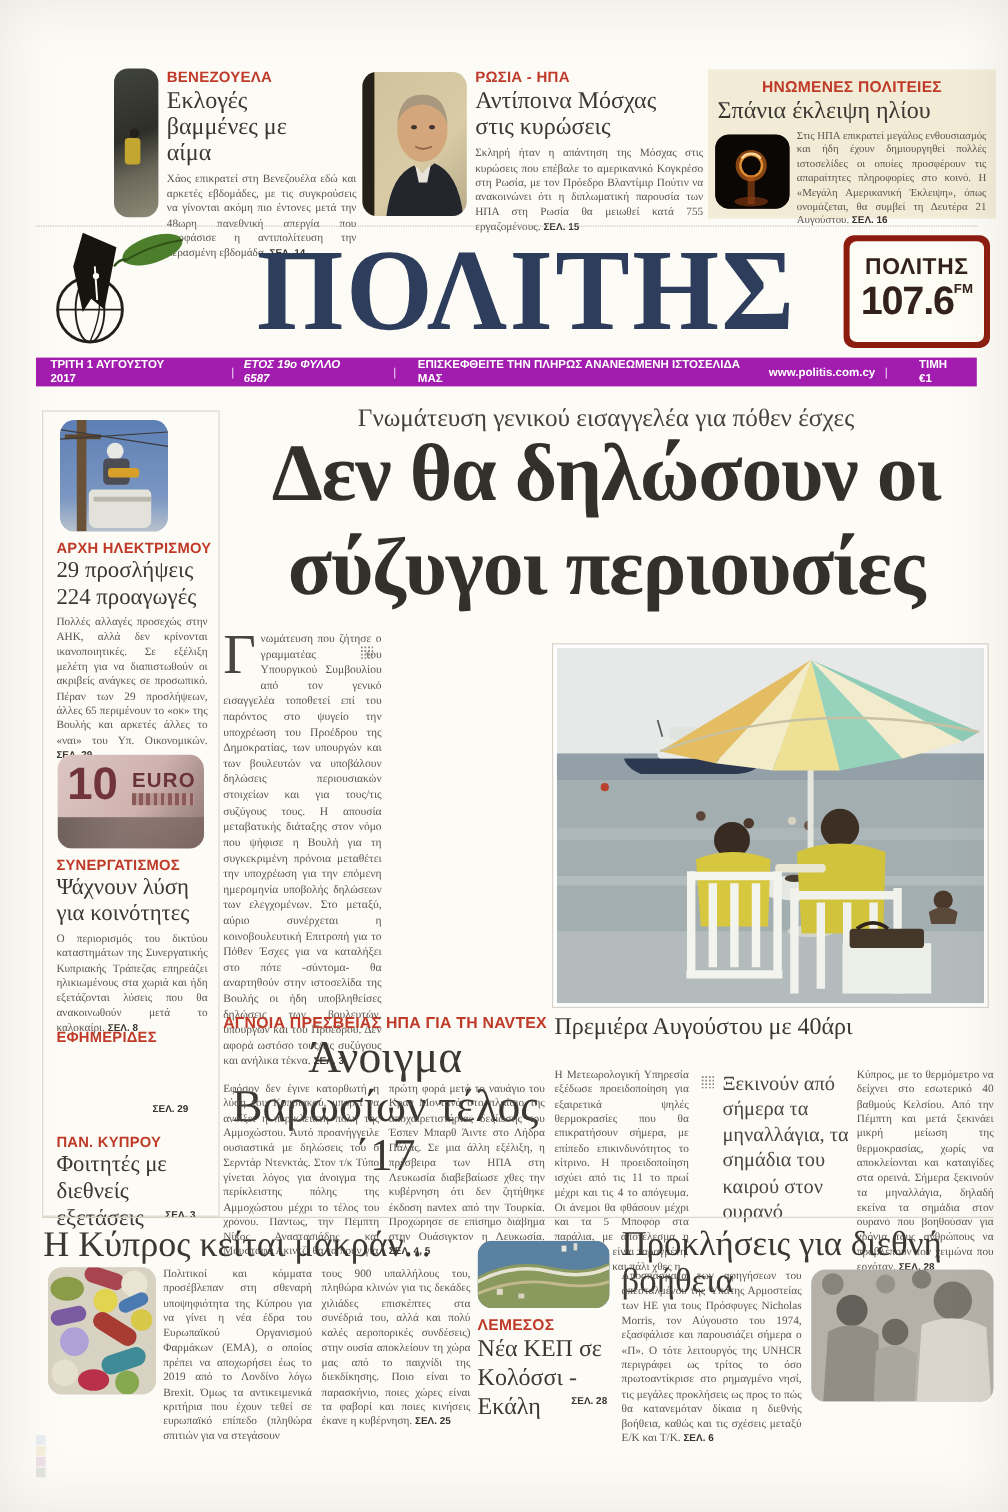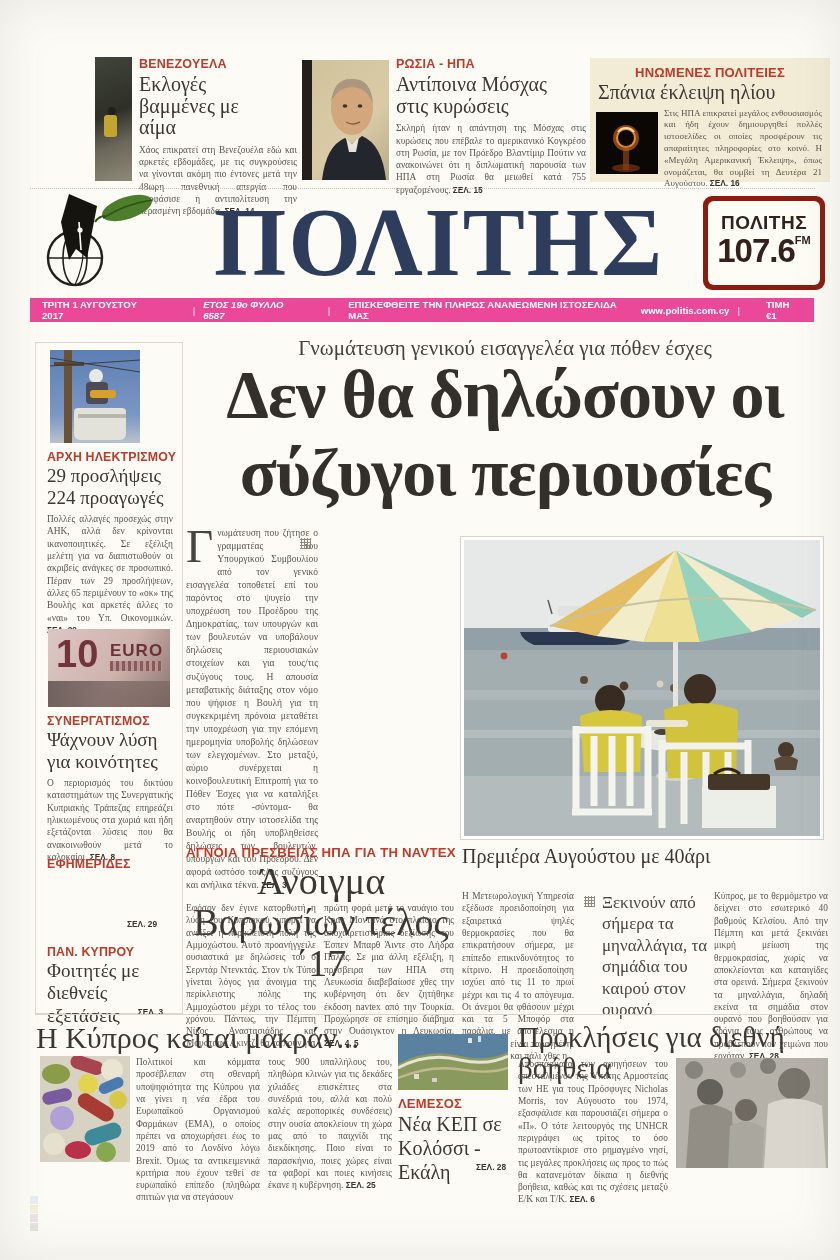--- a/index.html
+++ b/index.html
@@ -3,21 +3,21 @@
 <meta charset="utf-8">
 <style>
   html,body{margin:0;padding:0;background:#dedcd6;}
   .page{position:relative;width:840px;height:1260px;background:#fcfbf6;margin:0 auto;
         font-family:"Liberation Serif",serif;overflow:hidden;}
   .abs{position:absolute;}
   .kicker{font-family:"Liberation Sans",sans-serif;font-weight:700;color:#bf3a28;letter-spacing:.2px;}
   .hl{color:#3b3733;font-weight:400;line-height:1.08;}
   .bodytxt{font-size:9.4px;line-height:1.31;color:#5a554d;text-align:justify;}
   .pgref{font-family:"Liberation Sans",sans-serif;font-weight:700;font-size:8.3px;color:#38322c;}
-  .photo{overflow:hidden;background:#ccc;}
+  .photo{overflow:hidden;background:#ccc;border-radius:12px;}
   .frame{border:1px solid #d7d3c6;background:#fff;padding:3px;}
   .dotgrid{display:inline-block;width:11px;height:11px;flex:none;margin-top:4px;
            background-image:radial-gradient(#8e887c 1px, transparent 1.1px);background-size:3px 3px;}
   .pull{font-size:16.5px;line-height:1.26;color:#4a453e;}
   .sep{opacity:.85;padding:0 8px;font-weight:400;}
   .scanshade{pointer-events:none;box-shadow:inset 0 0 50px rgba(110,105,90,.14);}
 </style>
 </head>
 <body>
 
@@ -87,21 +87,21 @@
 
   <div class="abs" style="left:178px;top:194px;width:522px;text-align:center;font-size:93px;font-weight:700;color:#2e3d5c;letter-spacing:2px;line-height:1;transform:scaleY(1.04);transform-origin:top;">ΠΟΛΙΤΗΣ</div>
 
   <div class="abs" style="left:703px;top:196px;width:122px;height:94px;background:#8c1c10;border-radius:9px;padding:5px;box-sizing:border-box;">
     <div style="background:#fdfcf5;border-radius:6px;height:100%;text-align:center;font-family:'Liberation Sans',sans-serif;color:#33211b;box-sizing:border-box;padding-top:12px;">
       <div style="font-weight:800;font-size:19px;letter-spacing:.5px;line-height:1;">ΠΟΛΙΤΗΣ</div>
       <div style="line-height:1;margin-top:2px;"><span style="font-weight:800;font-size:33px;letter-spacing:-1px;">107.6</span><span style="font-weight:800;font-size:11px;vertical-align:18px;">FM</span></div>
     </div>
   </div>
 
-  <div class="abs" style="left:30px;top:298px;width:784px;height:24px;background:#ec4899;color:#fff;display:flex;align-items:center;font-family:'Liberation Sans',sans-serif;font-size:9.6px;font-weight:700;box-sizing:border-box;padding:0 12px;">
+  <div class="abs" style="left:30px;top:298px;width:784px;height:24px;background:#a21caf;color:#fff;display:flex;align-items:center;font-family:'Liberation Sans',sans-serif;font-size:9.6px;font-weight:700;box-sizing:border-box;padding:0 12px;">
     <span>ΤΡΙΤΗ 1 ΑΥΓΟΥΣΤΟΥ 2017</span>
     <span class="sep" style="margin-left:26px;">|</span>
     <span style="font-style:italic;">ΕΤΟΣ 19ο ΦΥΛΛΟ 6587</span>
     <span class="sep" style="margin-left:14px;">|</span>
     <span style="margin-left:10px;">ΕΠΙΣΚΕΦΘΕΙΤΕ ΤΗΝ ΠΛΗΡΩΣ ΑΝΑΝΕΩΜΕΝΗ ΙΣΤΟΣΕΛΙΔΑ ΜΑΣ</span>
     <span style="margin-left:6px;">www.politis.com.cy</span>
     <span class="sep" style="margin-left:auto;">|</span>
     <span style="margin-left:18px;">ΤΙΜΗ €1</span>
   </div>
 

